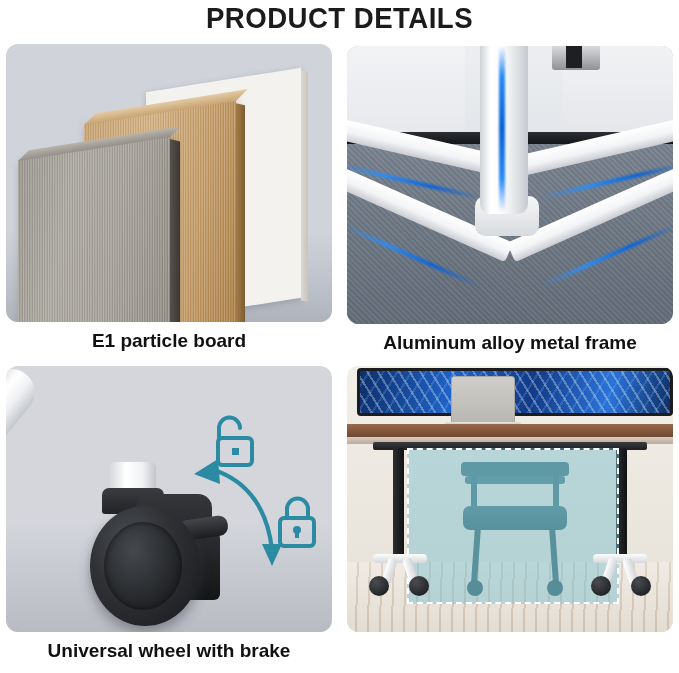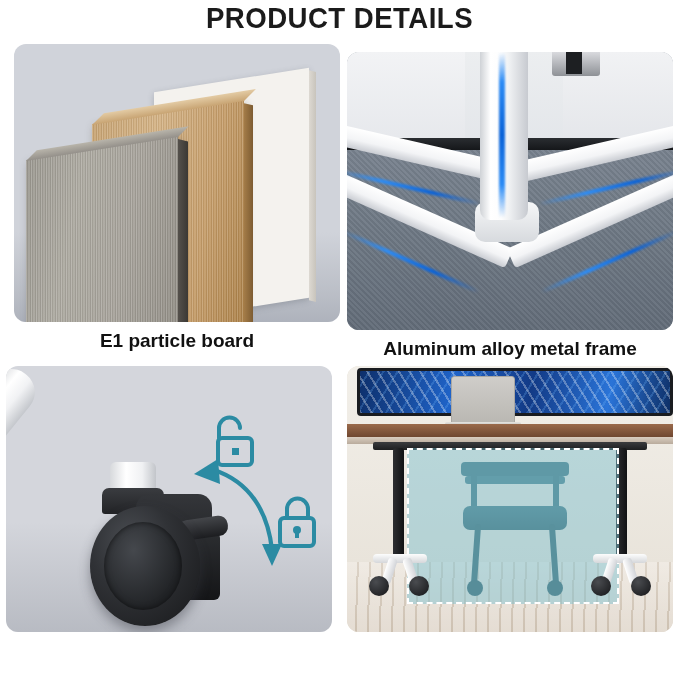--- a/index.html
+++ b/index.html
@@ -24,22 +24,22 @@
   .panel{
     position:absolute;left:0;top:0;border-radius:12px;overflow:hidden;
   }
   .caption{
     position:absolute;left:0;width:100%;text-align:center;
     font-size:19px;font-weight:bold;color:#111;
     white-space:nowrap;
   }
 
   
-  #cell-board   {left:6px;  top:44px; width:326px;height:316px;margin-left:8px;}
-  #cell-frame   {left:347px;top:52px; width:326px;height:316px;text-decoration:underline;}
+  #cell-board   {left:6px;  top:44px; width:326px;height:316px;}
+  #cell-frame   {left:347px;top:46px; width:326px;height:316px;text-decoration:underline;}
   #cell-wheel   {left:6px;  top:366px;width:326px;height:303px;}
   #cell-legroom {left:347px;top:366px;width:326px;height:303px;}
   #cell-board .panel,#cell-frame .panel{width:326px;height:278px;}
   #cell-wheel .panel,#cell-legroom .panel{width:326px;height:266px;}
   #cell-board .caption,#cell-frame .caption{top:286px;}
   #cell-wheel .caption,#cell-legroom .caption{top:274px;}
 
   
   .p1{background:#d0d3da;}
   .p1 .shadow{
@@ -285,20 +285,21 @@
         </g>
 
         <g>
           <rect x="274" y="152" width="34" height="28" rx="4" fill="none" stroke="#2b8ba3" stroke-width="4"></rect>
           <path d="M 281 152 L 281 143 A 10.5 10.5 0 0 1 302 143 L 302 152" fill="none" stroke="#2b8ba3" stroke-width="4" stroke-linecap="round"></path>
           <circle cx="291" cy="164" r="4" fill="#2b8ba3"></circle>
           <rect x="289" y="164" width="4" height="8" fill="#2b8ba3"></rect>
         </g>
       </svg>
     </div>
+    <div class="caption">Universal wheel with brake</div>
   </div>
 
   <div class="cell" id="cell-legroom">
     <div class="panel p4">
       <div class="backwall"></div>
       <div class="floor"></div>
 
       <div class="monitor"></div>
       <div class="laptop"></div>
       <div class="laptopbase"></div>

